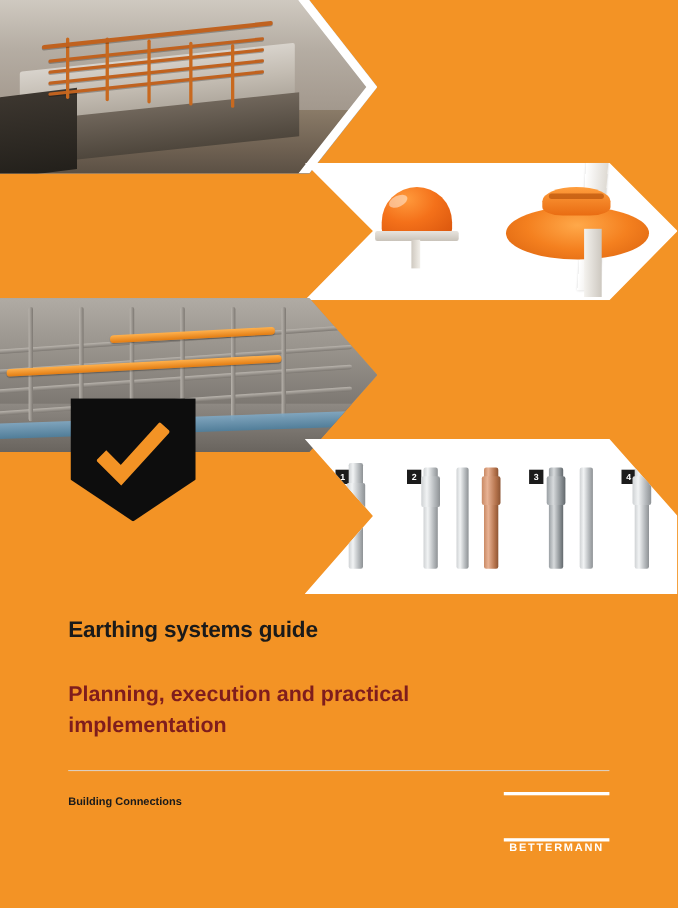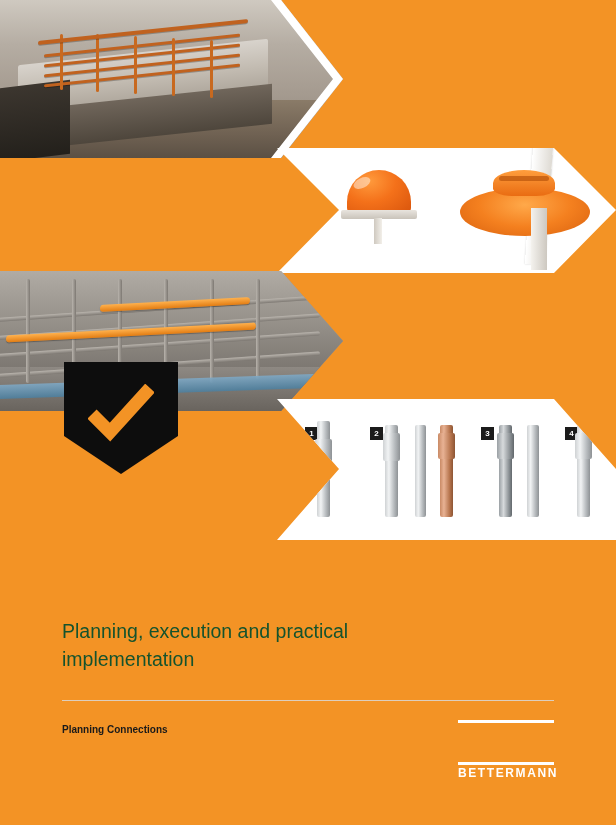--- a/index.html
+++ b/index.html
@@ -109,32 +109,32 @@
     position:absolute;left:64px;top:362px;width:114px;height:112px;background:#0d0d0d;
     -webkit-clip-path:polygon(0 0,114px 0,114px 74px,57px 112px,0 74px);
     clip-path:polygon(0 0,114px 0,114px 74px,57px 112px,0 74px);
   }
   .badge svg{position:absolute;left:24px;top:22px;}
 
   
   .title{position:absolute;left:62px;top:561px;width:500px;
      font-size:20.5px;font-weight:bold;color:#1a1a1a;letter-spacing:-.2px;}
   .subtitle{position:absolute;left:62px;top:617px;width:420px;
-     font-size:19.5px;color:#14532d;line-height:28px;font-weight:400;}
+     font-size:19.5px;color:#7f1d1d;line-height:28px;font-weight:700;}
   .rule{position:absolute;left:62px;top:700px;width:492px;height:1px;background:#d8d8d8;opacity:.85;}
   .kicker{position:absolute;left:62px;top:724px;font-size:10px;font-weight:bold;color:#1a1a1a;}
 
   
   .logo{position:absolute;left:458px;top:720px;width:96px;height:56px;}
   .logo-top{position:absolute;left:0;top:0;width:96px;height:3px;background:#ffffff;}
   .logo-bot{position:absolute;left:0;top:42px;width:96px;height:3px;background:#ffffff;}
   .logo-obo{position:absolute;left:0;top:4px;width:96px;height:36px;color:#ffffff;
      font-size:29px;font-weight:bold;letter-spacing:1px;line-height:36px;text-align:center;}
-  .logo-bm{position:absolute;left:0;top:46px;width:96px;text-align:right;color:#ffffff;
-     font-size:12px;font-weight:bold;letter-spacing:1.6px;}
+  .logo-bm{position:absolute;left:0;top:46px;width:96px;text-align:center;color:#ffffff;
+     font-size:10px;font-weight:bold;letter-spacing:1.6px;}
 </style>
 </head>
 <body>
 
 <div class="page">
 
   <div class="hero">
 
     <div class="panel1">
       <div class="p1-sky"></div>
@@ -204,23 +204,24 @@
       <div class="rod rod-steel" style="left:298px;top:34px;width:17px;height:26px;"></div>
     </div>
 
     <div class="badge">
       <svg width="66" height="58" viewBox="0 0 66 58">
         <path d="M4 30 L22 48 L62 4" fill="none" stroke="#F39325" stroke-width="13" stroke-linecap="butt" stroke-linejoin="miter"></path>
       </svg>
     </div>
   </div>
 
+  <div class="title">Earthing systems guide</div>
   <div class="subtitle">Planning, execution and practical implementation</div>
   <div class="rule"></div>
-  <div class="kicker">Planning Connections</div>
+  <div class="kicker">Building Connections</div>
 
   <div class="logo">
     <div class="logo-top"></div>
     <div class="logo-bot"></div>
     <div class="logo-bm">BETTERMANN</div>
   </div>
 
 </div>
 
 </body></html>

